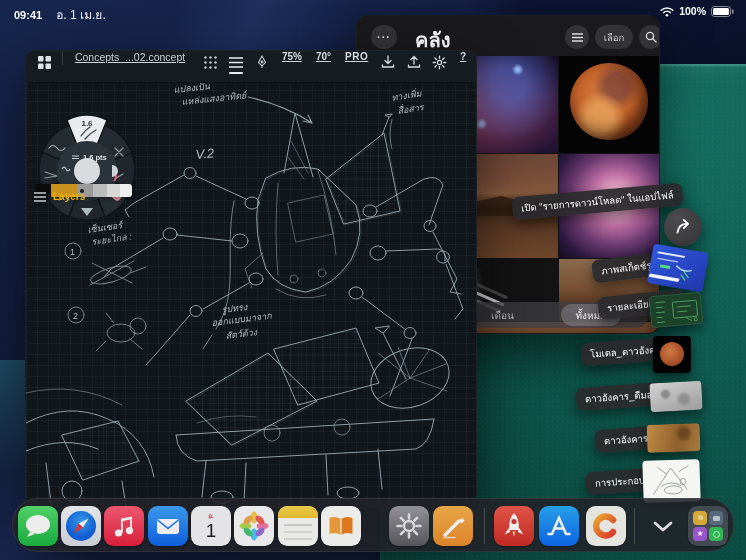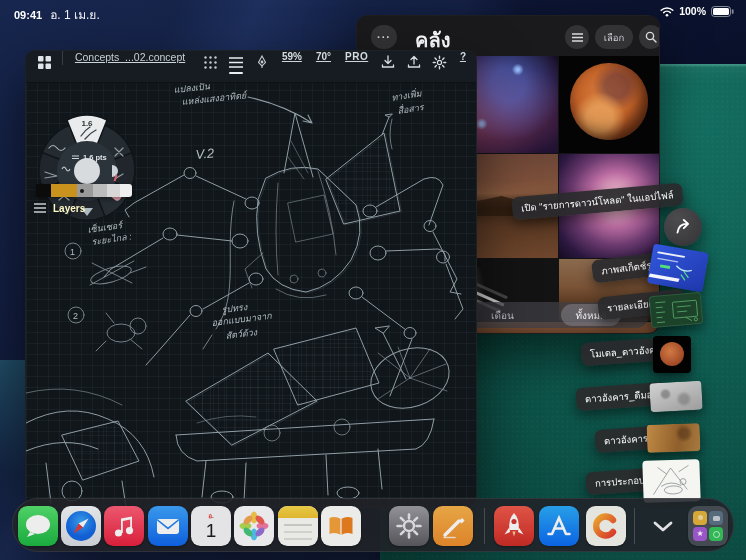--- a/index.html
+++ b/index.html
@@ -15,21 +15,21 @@
     background:linear-gradient(180deg,rgba(46,120,140,0.55),rgba(20,60,80,0.15) 70%,transparent);}
   #desk-mat{left:380px;top:64px;width:400px;height:500px;z-index:1;
     border-top-left-radius:140px 44px;
     background:
       radial-gradient(rgba(255,255,255,0.04) 0.6px, transparent 1.2px),
       radial-gradient(ellipse at 75% 12%, #147163 0%, #0e584d 45%, #0a463e 80%, #083a33 100%);
     background-size:5px 5px,100% 100%;
     box-shadow:inset 0 3px 2px -1px rgba(150,240,215,0.28), inset 0 14px 22px -12px rgba(210,255,240,0.12);}
   
   #statusbar{left:0;top:0;width:746px;height:24px;z-index:8;color:#fff;}
-  #statusbar .left{position:absolute;left:14px;top:5px;display:flex;gap:8px;align-items:baseline;justify-content:flex-end;}
+  #statusbar .left{position:absolute;left:14px;top:5px;display:flex;gap:14px;align-items:baseline;justify-content:flex-end;}
   #statusbar .time{font-size:11px;font-weight:700;}
   #statusbar .date{font-size:12px;font-weight:400;opacity:.95;}
   #statusbar .right{position:absolute;right:12px;top:5px;display:flex;gap:5px;align-items:center;}
   #statusbar .batt-txt{font-size:10.5px;font-weight:600;}
   
   #photos-win{left:356px;top:15px;width:304px;height:319px;z-index:2;border-radius:12px;
     background:#131315;box-shadow:0 22px 50px rgba(0,0,0,0.55);overflow:hidden;
     border:1px solid rgba(255,255,255,0.05);}
   #photos-head{position:absolute;left:0;top:0;width:100%;height:40px;background:#1a1a1c;z-index:3;}
   #photos-title{position:absolute;left:58px;top:8px;font-size:20px;font-weight:700;color:#fff;}
@@ -89,21 +89,21 @@
   #c-title{font-size:10.5px;color:#c7cfd4;margin:0 8px;}
   .tb-sep{width:1px;height:14px;background:rgba(255,255,255,0.14);margin:0 4px;}
   #c-menu-lines{position:relative;}
   #c-menu-lines::after{content:"";position:absolute;left:4px;bottom:-1px;width:14px;height:2px;background:#e8eef2;border-radius:1px;}
   
   #wheel{position:absolute;left:5px;top:27px;z-index:4;margin-top:36px;}
   #colorbar{position:absolute;left:10px;top:133px;width:96px;height:13px;display:flex;z-index:4;
     border-radius:2px;overflow:visible;box-shadow:0 2px 5px rgba(0,0,0,0.4);}
   #colorbar .sw{height:100%;}
   #cb-dot{position:absolute;left:44px;top:5px;width:4px;height:4px;border-radius:50%;background:#15181a;}
-  #layers-bar{position:absolute;left:8px;top:152px;display:flex;gap:7px;z-index:4;color:#fef9c3;}
+  #layers-bar{position:absolute;left:8px;top:140px;display:flex;gap:7px;align-items:center;z-index:4;color:#eab308;}
   #layers-bar .txt{font-size:10px;font-weight:700;}
   
   .dlabel{position:absolute;z-index:6;background:rgba(42,42,45,0.94);color:#fff;font-size:9.5px;
     padding:4px 9px;border-radius:7px;white-space:nowrap;box-shadow:0 5px 14px rgba(0,0,0,0.5);}
   .dthumb{position:absolute;z-index:6;border-radius:4px;box-shadow:0 5px 12px rgba(0,0,0,0.5);overflow:hidden;}
   #share-btn{left:664px;top:208px;width:38px;height:38px;border-radius:50%;z-index:6;
     background:radial-gradient(circle at 35% 30%, #4c4c4f, #343437);display:flex;align-items:center;justify-content:center;
     box-shadow:0 6px 16px rgba(0,0,0,0.5);}
   
   #th-blue{left:650px;top:248px;width:56px;height:40px;transform:rotate(10deg);
@@ -233,21 +233,21 @@
           </svg>
       </span>
       <span class="tb-ico">
         <svg width="14" height="14" viewBox="0 0 14 14">
             <path d="M7 1l3.5 6.5L7 11 3.5 7.5z" stroke="#c3ccd2" stroke-width="1.1" fill="none"></path>
             <circle cx="7" cy="7" r="1.4" fill="#c3ccd2"></circle>
             <path d="M7 11v2" stroke="#c3ccd2" stroke-width="1.1"></path>
           </svg>
       </span>
       <span style="flex:1"></span>
-      <span class="tb-txt">59%</span>
+      <span class="tb-txt">75%</span>
       <span class="tb-txt">70°</span>
       <span class="tb-txt" style="letter-spacing:.5px;">PRO</span>
       <span class="tb-ico">
         <svg width="14" height="14" viewBox="0 0 14 14">
             <path d="M7 1v7M4 5.5L7 8.5 10 5.5" stroke="#d6dde1" stroke-width="1.3" fill="none" stroke-linecap="round" stroke-linejoin="round"></path>
             <path d="M1.5 10v2h11v-2" stroke="#d6dde1" stroke-width="1.3" fill="none" stroke-linecap="round"></path>
           </svg>
       </span>
       <span class="tb-ico">
         <svg width="14" height="14" viewBox="0 0 14 14">

